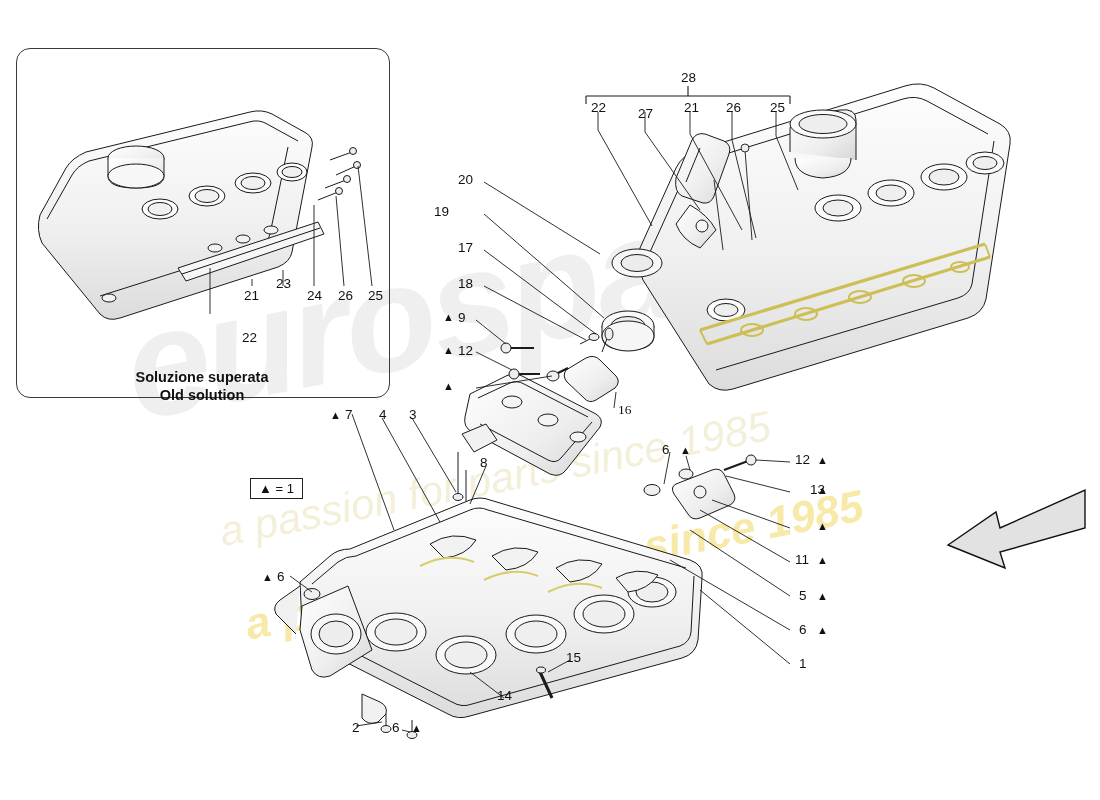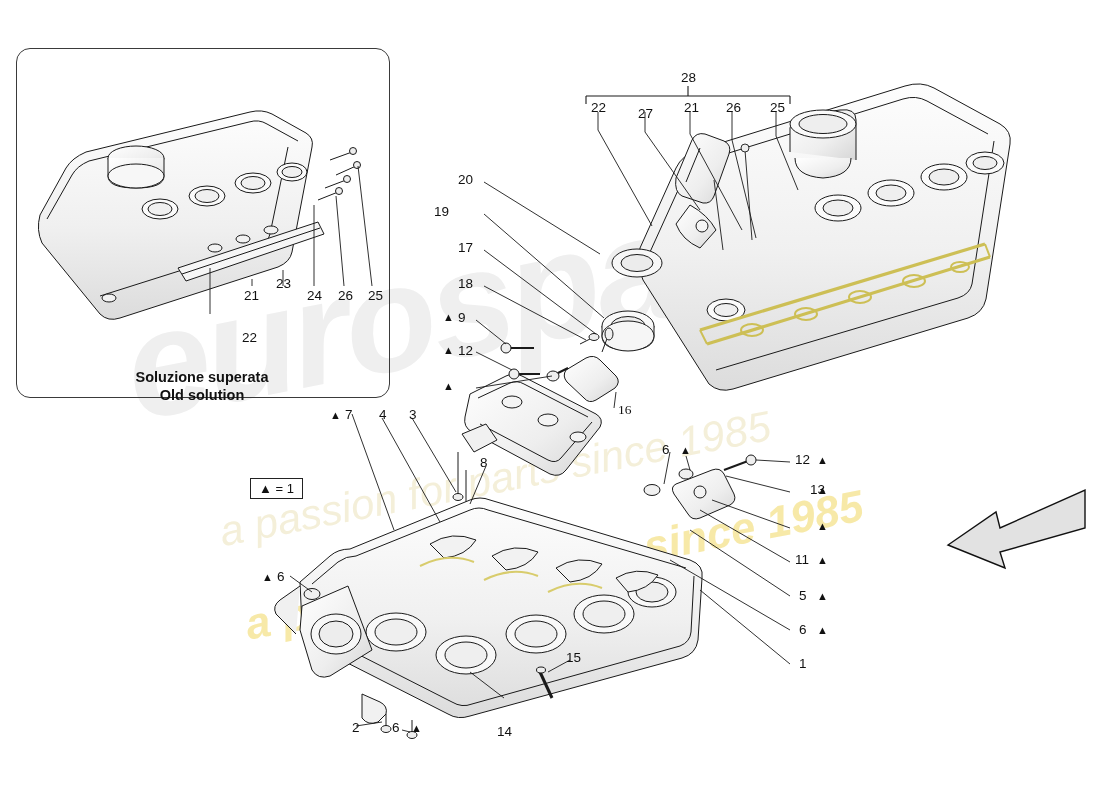--- a/index.html
+++ b/index.html
@@ -413,18 +413,18 @@
 
   <div class="lbl" style="left:799px;top:622px;">6</div>
   <div class="tri" style="left:817px;top:625px;">▲</div>
 
   <div class="lbl" style="left:799px;top:656px;">1</div>
 
   <div class="tri" style="left:262px;top:572px;">▲</div>
   <div class="lbl" style="left:277px;top:569px;">6</div>
 
   <div class="lbl" style="left:566px;top:650px;">15</div>
-  <div class="lbl" style="left:497px;top:688px;margin-top:36px;">14</div>
+  <div class="lbl" style="left:497px;top:688px;">14</div>
   <div class="lbl" style="left:352px;top:720px;">2</div>
   <div class="lbl" style="left:392px;top:720px;">6</div>
   <div class="tri" style="left:411px;top:723px;">▲</div>
 
 </div>
 
 </body></html>

